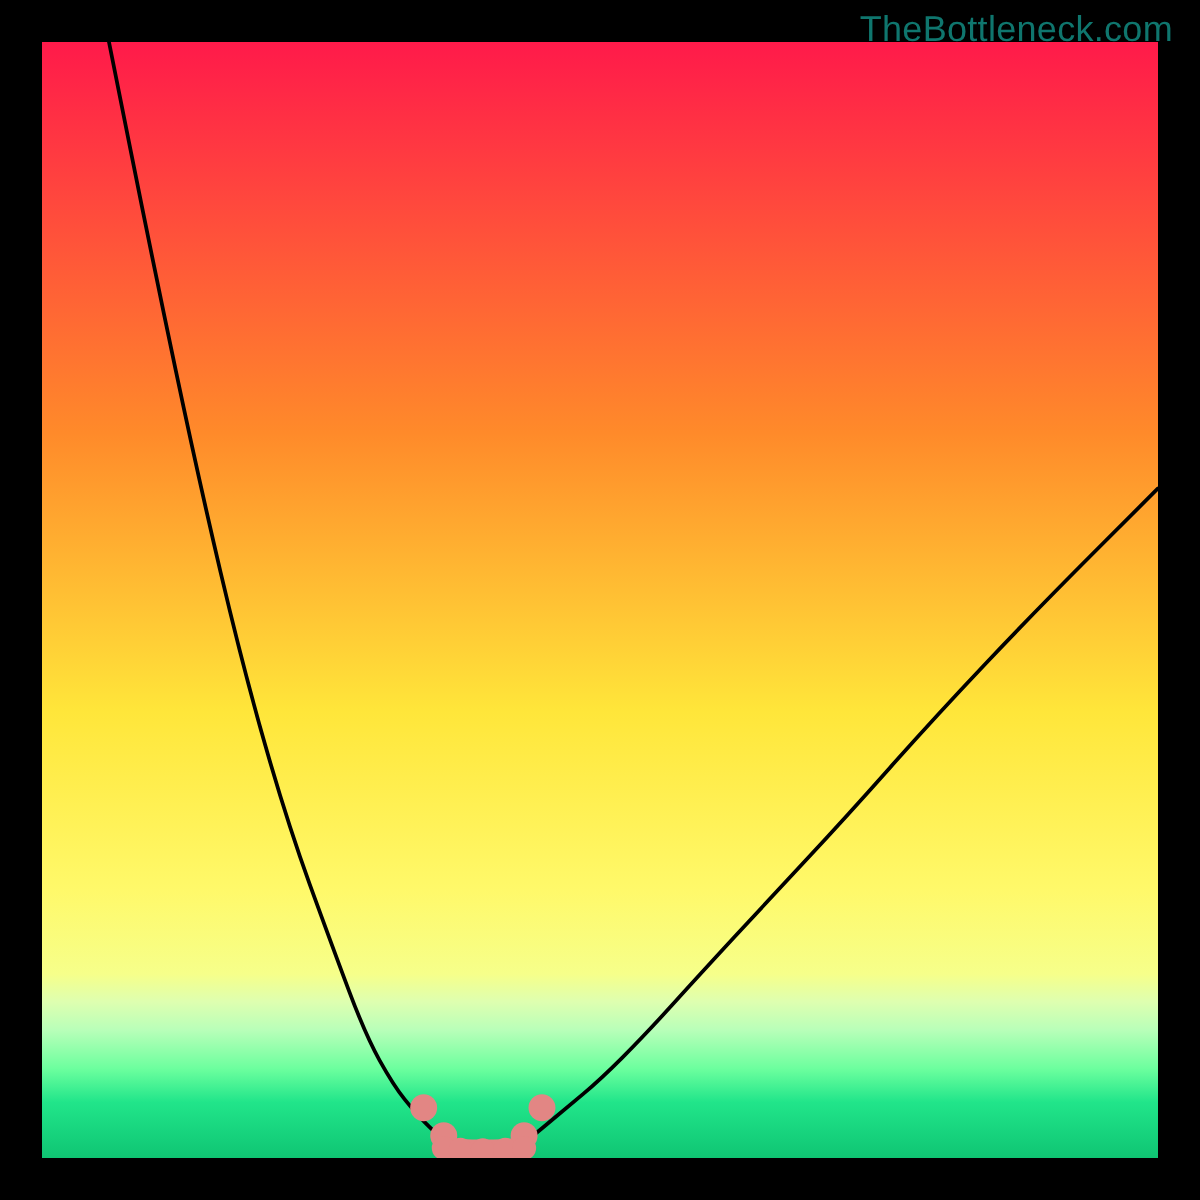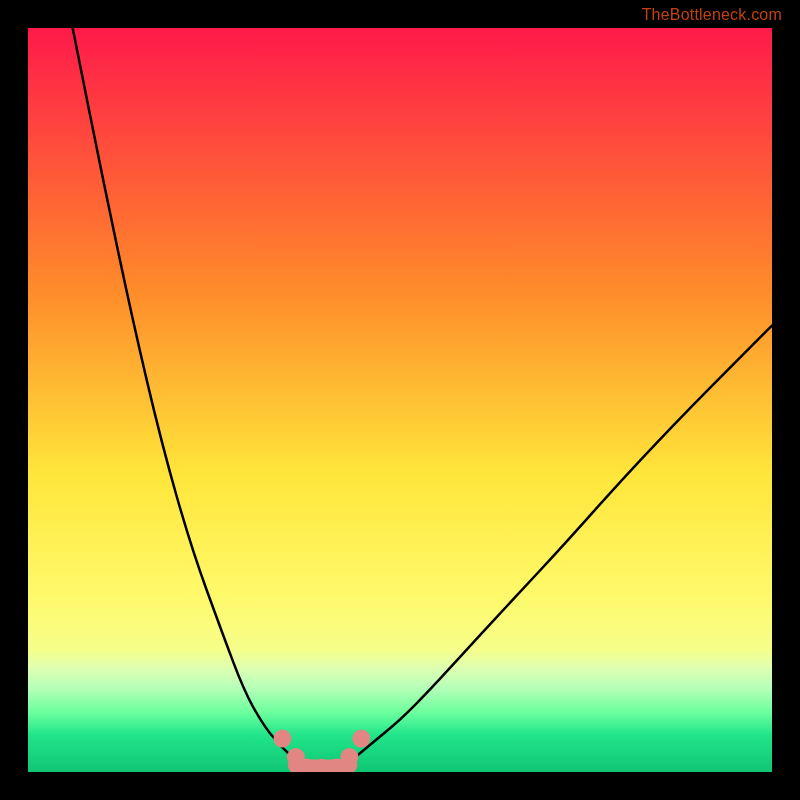--- a/index.html
+++ b/index.html
@@ -8,22 +8,22 @@
     width: 800px;
     height: 800px;
     background: #000;
     position: relative;
     font-family: Arial, sans-serif;
   }
   .watermark {
     position: absolute;
     top: 6px;
     right: 18px;
-    font-size: 16px;
-    color: #c2410c;
+    font-size: 24px;
+    color: #0f766e;
     font-weight: 400;
     letter-spacing: 0.2px;
   }
   .plot-area {
     position: absolute;
     left: 28px;
     top: 28px;
     width: 744px;
     height: 744px;
     overflow: hidden;

